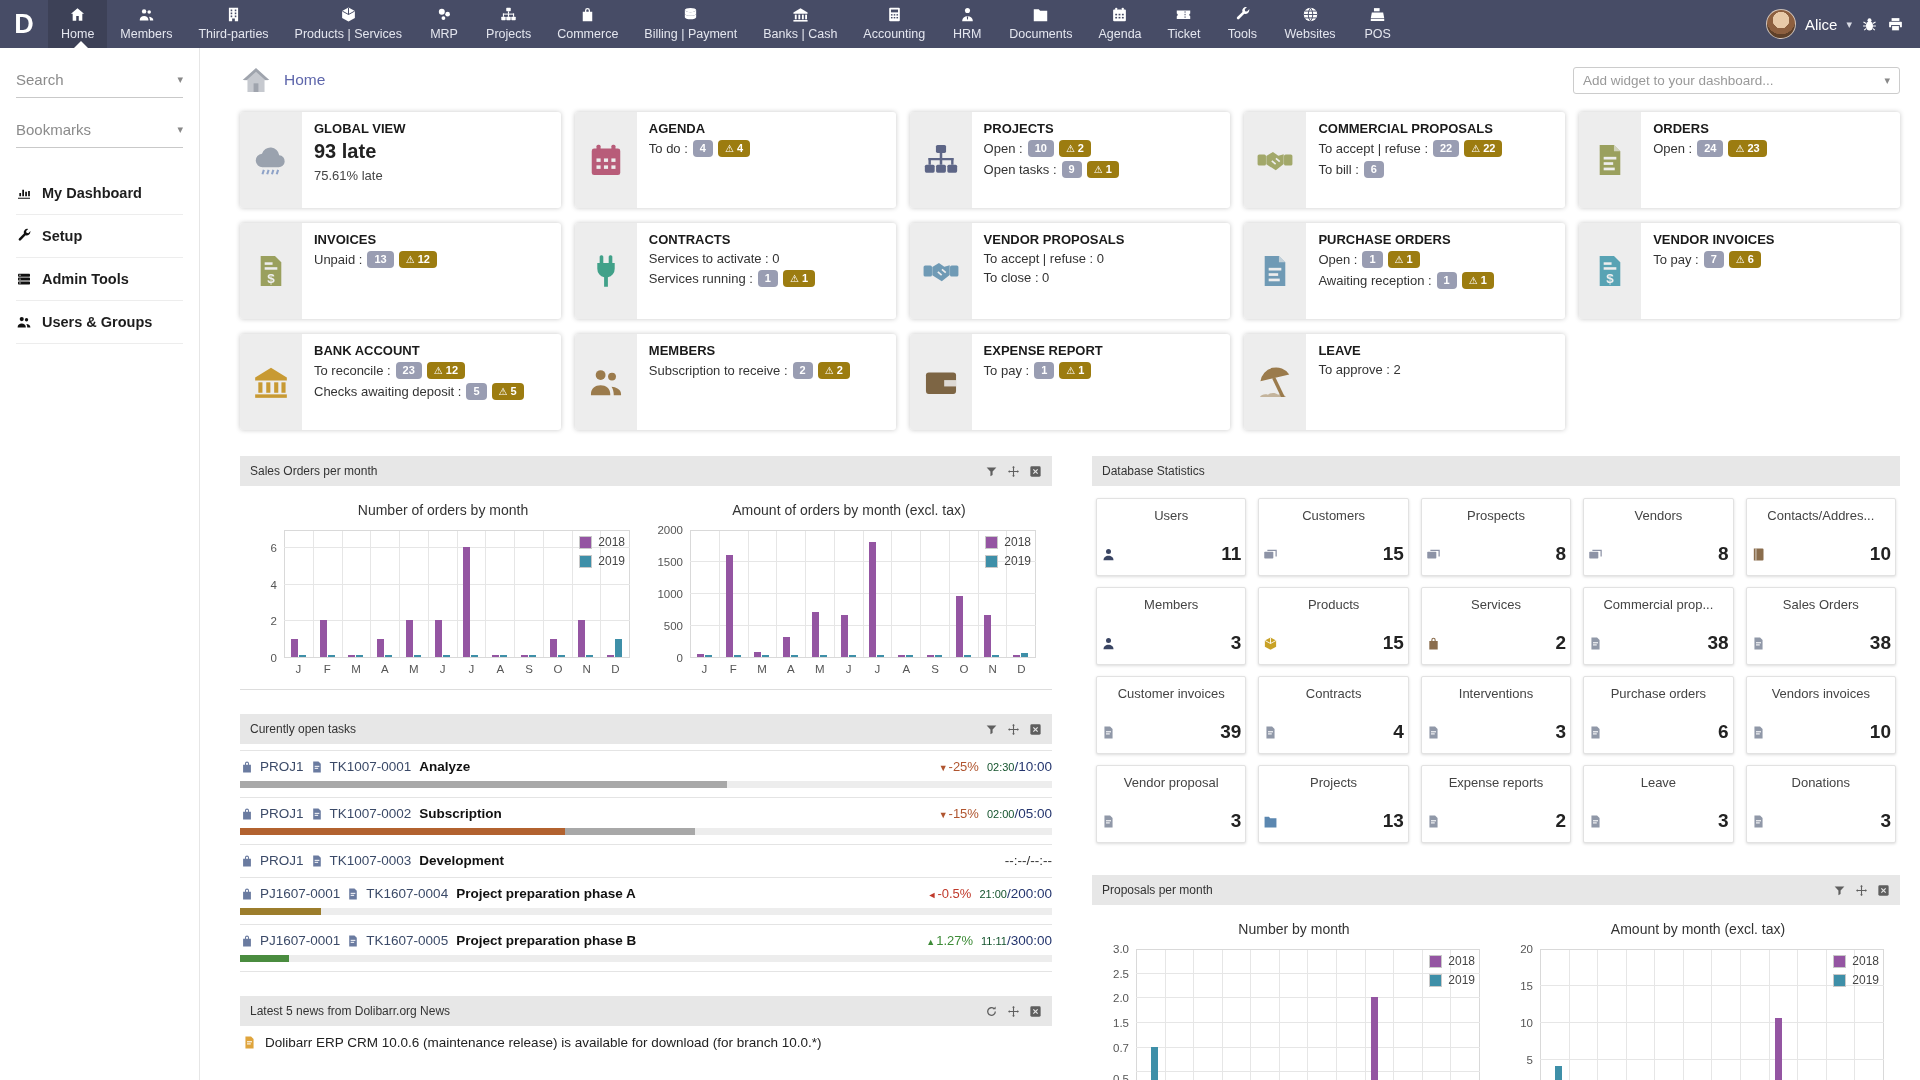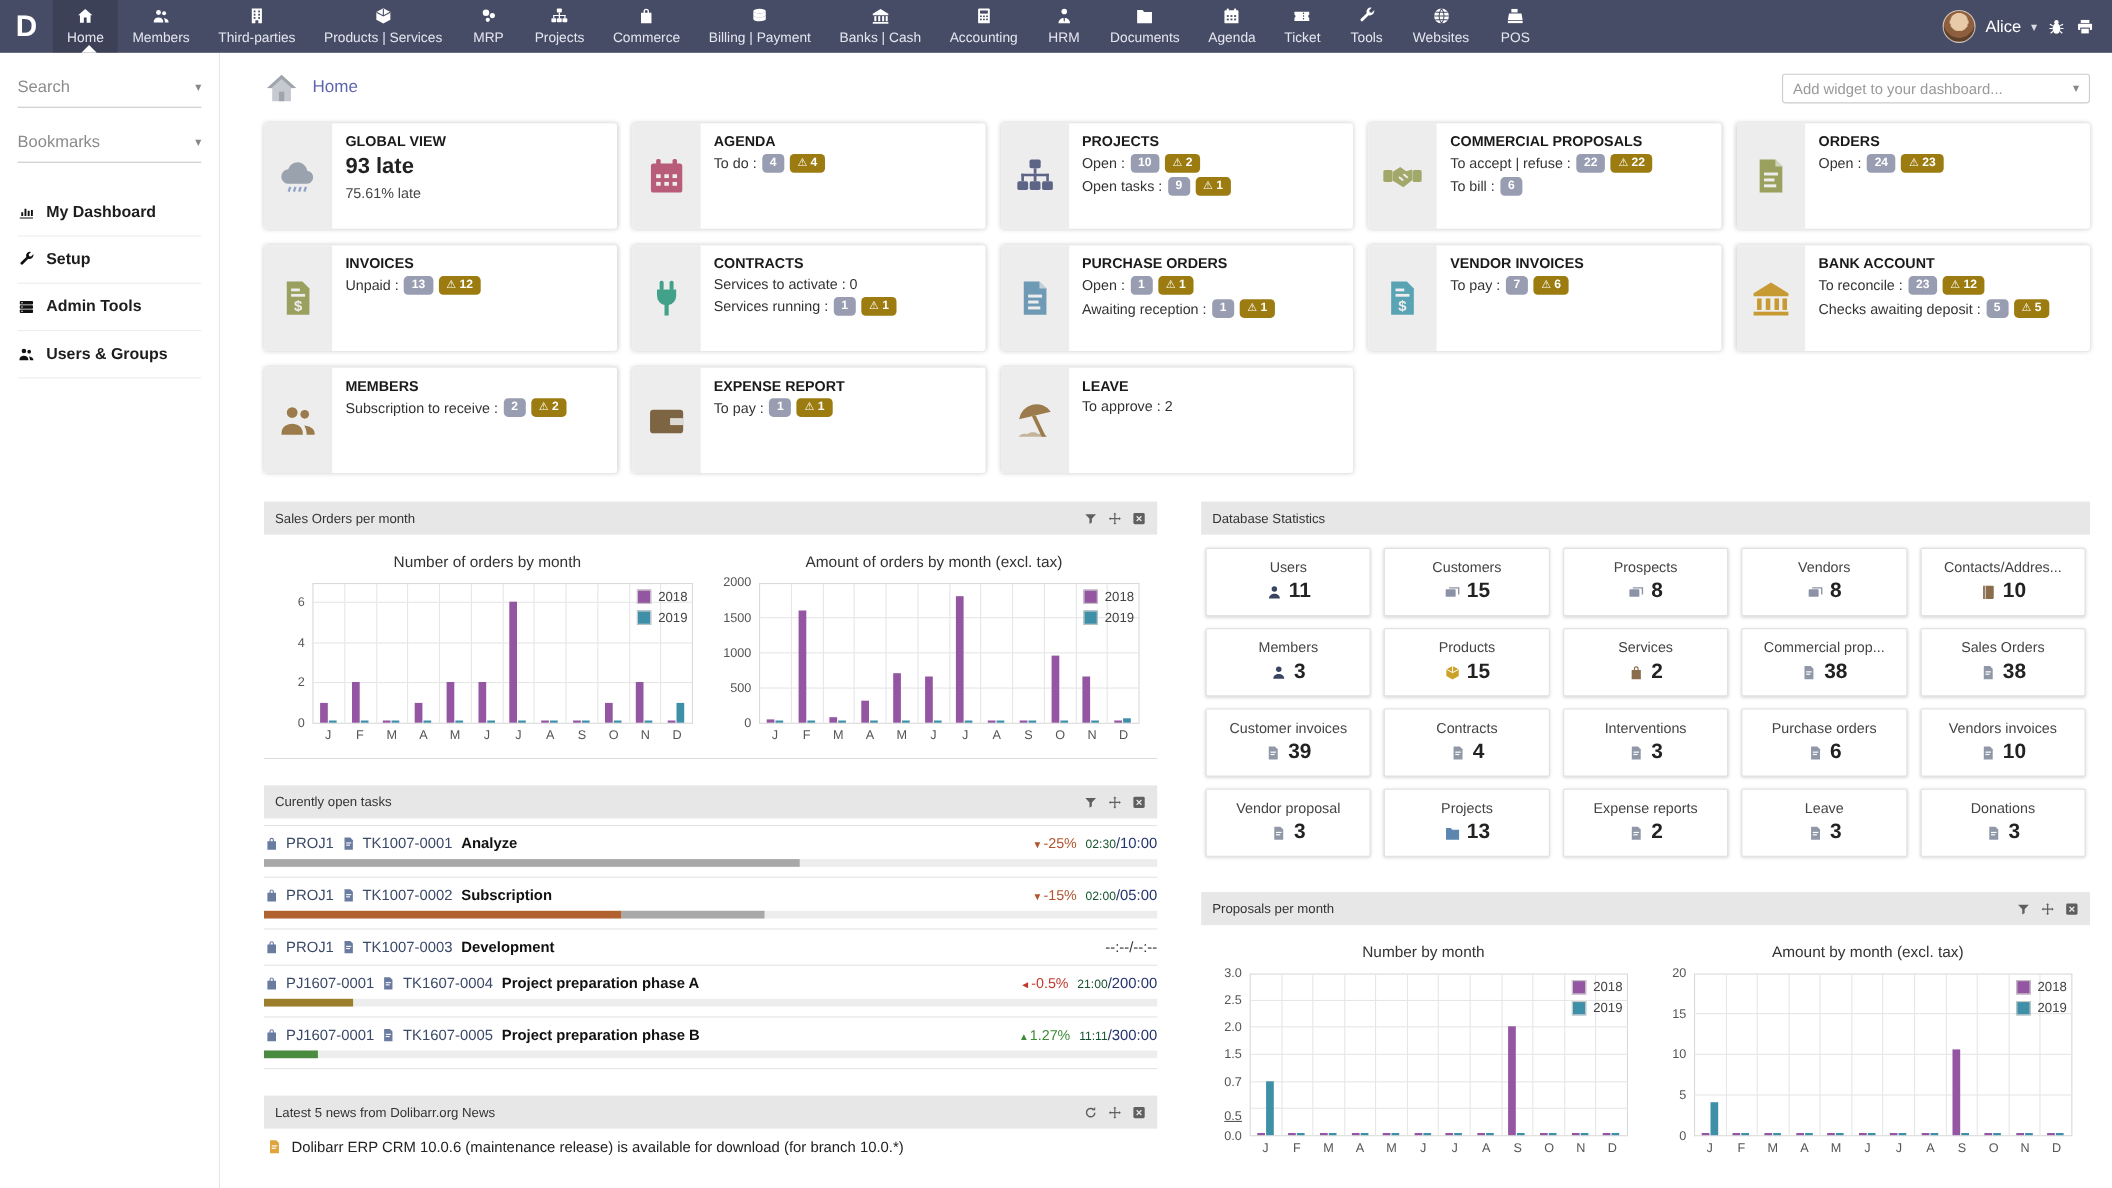--- a/index.html
+++ b/index.html
@@ -39,21 +39,21 @@
   .side-menu { margin-top:24px; }
   .side-item { display:flex; align-items:center; gap:10px; padding:13px 0;
     font-size:14.5px; font-weight:bold; color:#1d1d1d; border-bottom:1px solid #ededed; }
   .side-item .ic { font-size:16px; color:#111; }
 
   
   .main { position:absolute; top:48px; left:200px; right:0; bottom:0; padding:16px 20px 0 40px; overflow:hidden; }
   .page-head { display:flex; align-items:center; }
   .house { font-size:32px; }
   .crumb { margin-left:12px; font-size:15.5px; color:#5e66ab; }
-  .add-widget { margin-left:auto; width:280px; height:27px; border:1px solid #ccc; border-radius:3px;
+  .add-widget { margin-left:auto; width:327px; height:27px; border:1px solid #ccc; border-radius:3px;
     display:flex; align-items:center; justify-content:space-between; padding:0 9px;
     color:#999; font-size:13.5px; background:#fff; }
   .add-widget .caret { color:#888; font-size:11px; }
 
   
   .widgets-grid { margin-top:16px; display:grid; grid-template-columns:repeat(5,1fr); gap:15px 14px; }
   .wcard { display:flex; background:#fff; border-radius:3px; box-shadow:0 0 5px rgba(0,0,0,.22); height:96px; overflow:hidden; }
   .wcard-icon { width:62px; flex:0 0 62px; background:#ededed; display:flex; align-items:center; justify-content:center; --cut:#ededed; }
   .wcard-icon .ic { font-size:38px; }
   .wcard-body { padding:9px 12px; overflow:hidden; }
@@ -117,21 +117,21 @@
   .news-section { margin-top:24px; }
   .news-row { padding:9px 2px; display:flex; gap:8px; }
   .news-row .ic { font-size:15px; color:#dfa43c; }
   .news-title { font-size:13.5px; color:#222; }
 
   
   .stats-grid { padding:12px 4px 4px; display:grid; grid-template-columns:repeat(5,1fr); gap:11px 12px; }
   .stat-card { background:#fff; border:1px solid #e2e2e2; border-radius:2px; box-shadow:0 1px 3px rgba(0,0,0,.14);
     text-align:center; padding:9px 4px 10px; }
   .stat-label { font-size:13px; color:#444; white-space:nowrap; overflow:hidden; text-overflow:ellipsis; }
-  .stat-value { margin-top:4px; display:flex; align-items:center; justify-content:center; gap:6px; }
+  .stat-value { margin-top:20px; display:flex; align-items:center; justify-content:space-between; gap:6px; }
   .stat-value .ic { font-size:15px; }
   .stat-num { font-size:19px; font-weight:bold; color:#222; }
   .proposals-section { margin-top:28px; }
 </style>
 </head>
 <body>
 
 <header class="topnav" data-interactable="false">
   <div class="logo" data-interactable="true">D</div>
   <nav class="nav-items" id="nav-items" data-interactable="false">
@@ -617,20 +617,41 @@
               <span class="tri" data-interactable="false">⚠</span>
               <span data-interactable="false">1</span>
             </span>
           </div>
         </div>
       </div>
       <div class="wcard" data-interactable="true">
         <div class="wcard-icon" data-interactable="false">
           <span class="ic" data-interactable="false" style="color: rgb(111, 154, 181);">
             <svg viewBox="0 0 24 24" fill="currentColor" aria-hidden="true">
+              <rect x="1" y="8.5" width="5.3" height="7" rx="1"></rect>
+              <rect x="17.7" y="8.5" width="5.3" height="7" rx="1"></rect>
+              <path d="M6.5 9.5l4.2-2.6 3.4 2.4 3.4-1v6.2l-5 4-6-3.8z"></path>
+              <path d="M10 12.6l2.4 2M12.6 11l2.4 2" stroke="var(--cut,#fff)" stroke-width="1.1" fill="none"></path>
+            </svg>
+          </span>
+        </div>
+        <div class="wcard-body" data-interactable="false">
+          <div class="wtitle" data-interactable="false">VENDOR PROPOSALS</div>
+          <div class="wline" data-interactable="false">
+            <span data-interactable="false">To accept | refuse : 0</span>
+          </div>
+          <div class="wline" data-interactable="false">
+            <span data-interactable="false">To close : 0</span>
+          </div>
+        </div>
+      </div>
+      <div class="wcard" data-interactable="true">
+        <div class="wcard-icon" data-interactable="false">
+          <span class="ic" data-interactable="false" style="color: rgb(111, 154, 181);">
+            <svg viewBox="0 0 24 24" fill="currentColor" aria-hidden="true">
               <path d="M5.5 2.5h9l4 4v15h-13z"></path>
               <path fill="var(--cut,#fff)" opacity=".65" d="M14.5 2.5l4 4h-4z"></path>
               <g fill="var(--cut,#fff)">
                 <rect x="8" y="10" width="8" height="1.7"></rect>
                 <rect x="8" y="13.4" width="6" height="1.7"></rect>
                 <rect x="8" y="16.8" width="7" height="1.7"></rect>
               </g>
             </svg>
           </span>
         </div>

